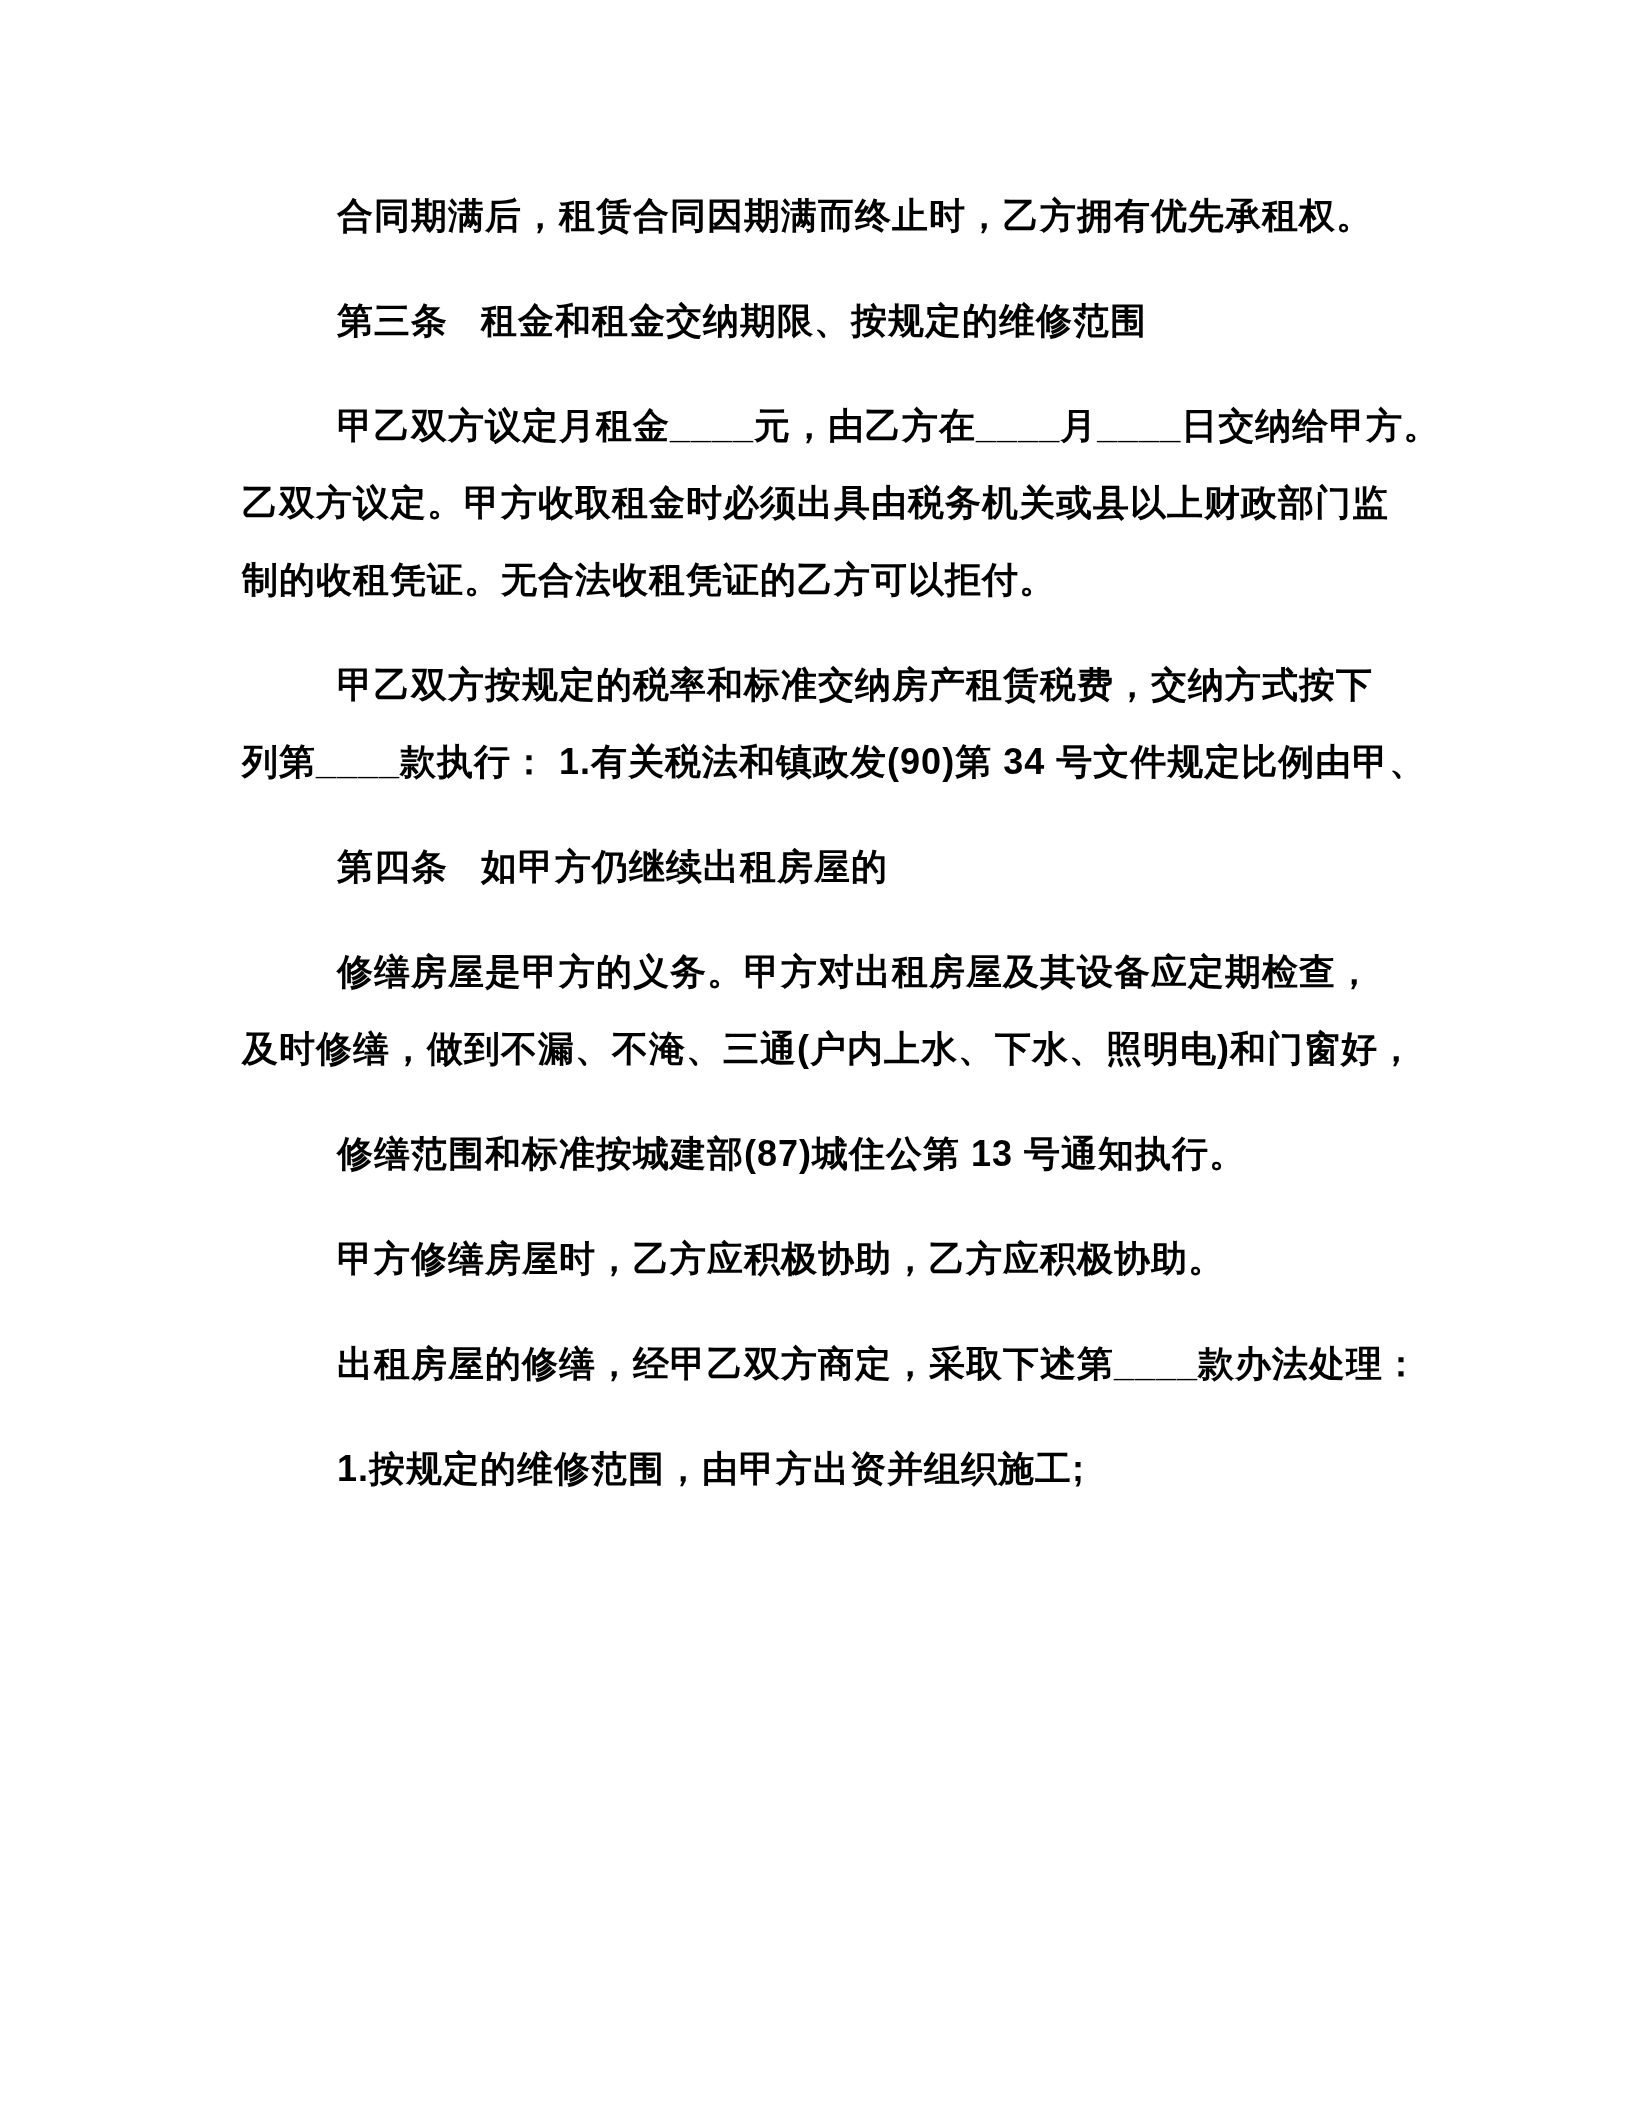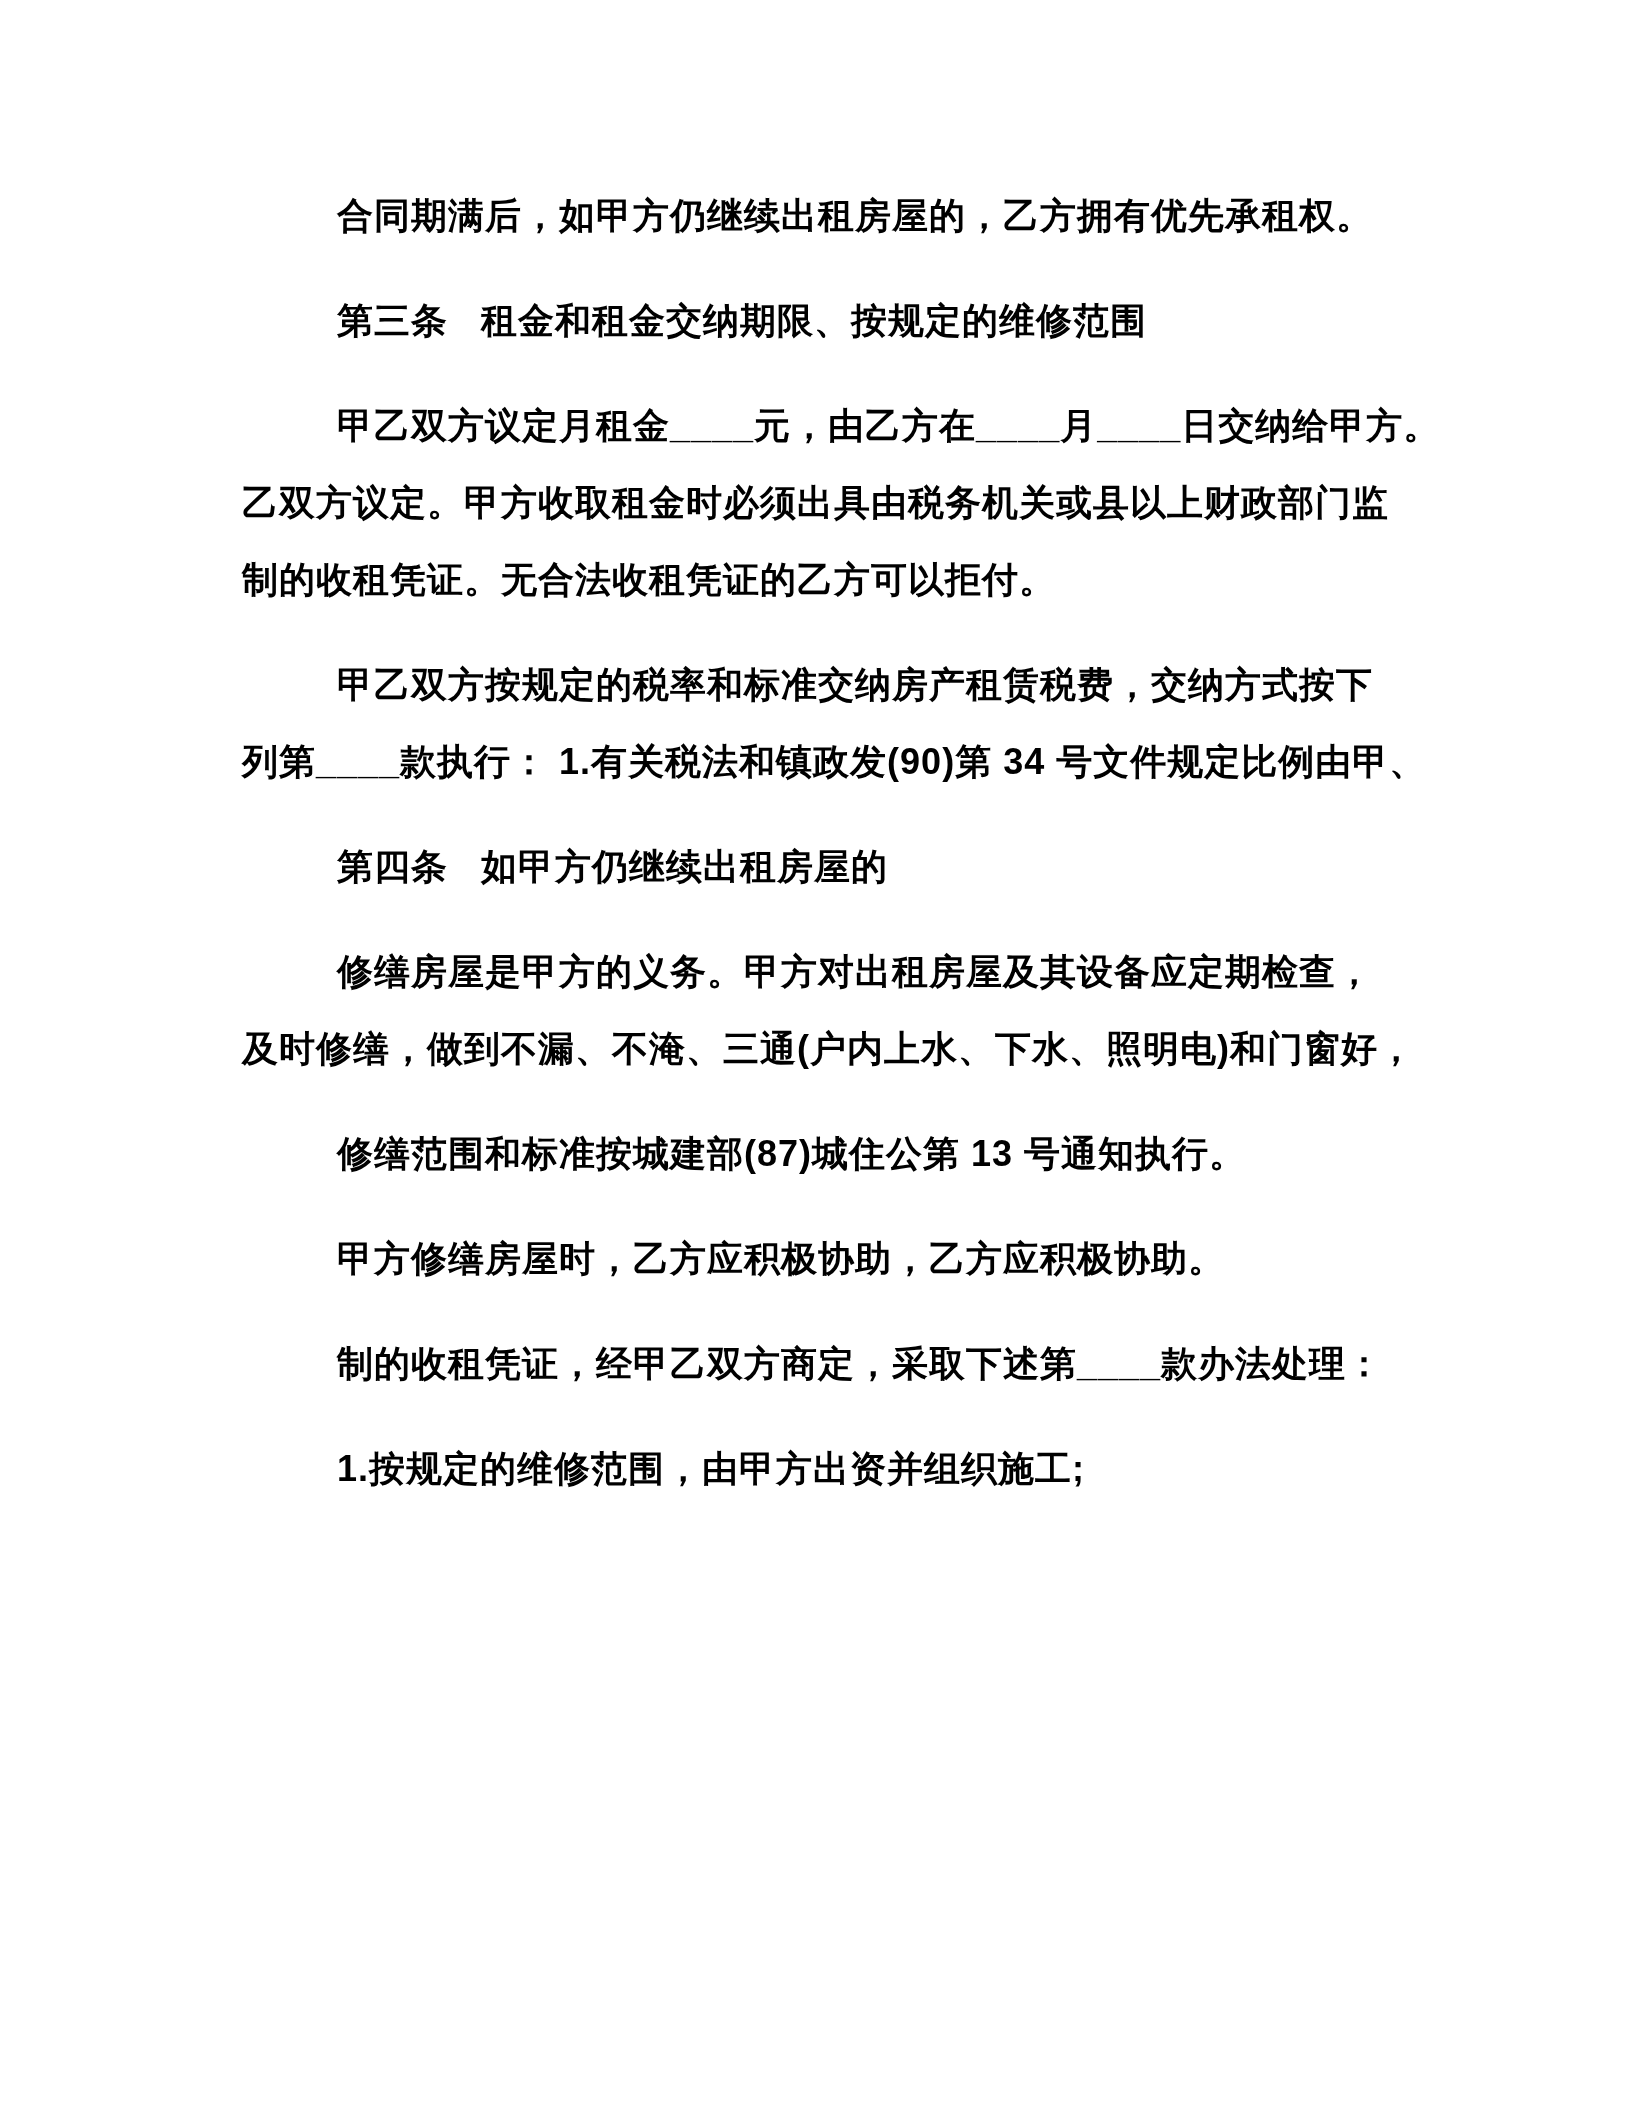--- a/index.html
+++ b/index.html
@@ -35,21 +35,21 @@
   .first {
     text-indent: 95px;
   }
 </style>
 </head>
 <body>
 
 <div class="doc">
 
   <div class="para">
-    <div class="line first">合同期满后，如甲方仍继续出租房屋的，乙方拥有优先承租权。</div>
+    <div class="line first">合同期满后，租赁合同因期满而终止时，乙方拥有优先承租权。</div>
   </div>
 
 
   <div class="para">
     <div class="line first">第三条   租金和租金交纳期限、按规定的维修范围</div>
   </div>
 
   <div class="para">
     <div class="line first">甲乙双方议定月租金____元，由乙方在____月____日交纳给甲方。</div>
     <div class="line">乙双方议定。甲方收取租金时必须出具由税务机关或县以上财政部门监</div>
@@ -72,20 +72,20 @@
 
   <div class="para">
     <div class="line first">修缮范围和标准按城建部(87)城住公第 13 号通知执行。</div>
   </div>
 
   <div class="para">
     <div class="line first">甲方修缮房屋时，乙方应积极协助，乙方应积极协助。</div>
   </div>
 
   <div class="para">
-    <div class="line first">制的收租凭证，经甲乙双方商定，采取下述第____款办法处理：</div>
+    <div class="line first">出租房屋的修缮，经甲乙双方商定，采取下述第____款办法处理：</div>
   </div>
 
   <div class="para">
     <div class="line first">1.按规定的维修范围，由甲方出资并组织施工;</div>
   </div>
 
 </div>
 
 </body></html>

